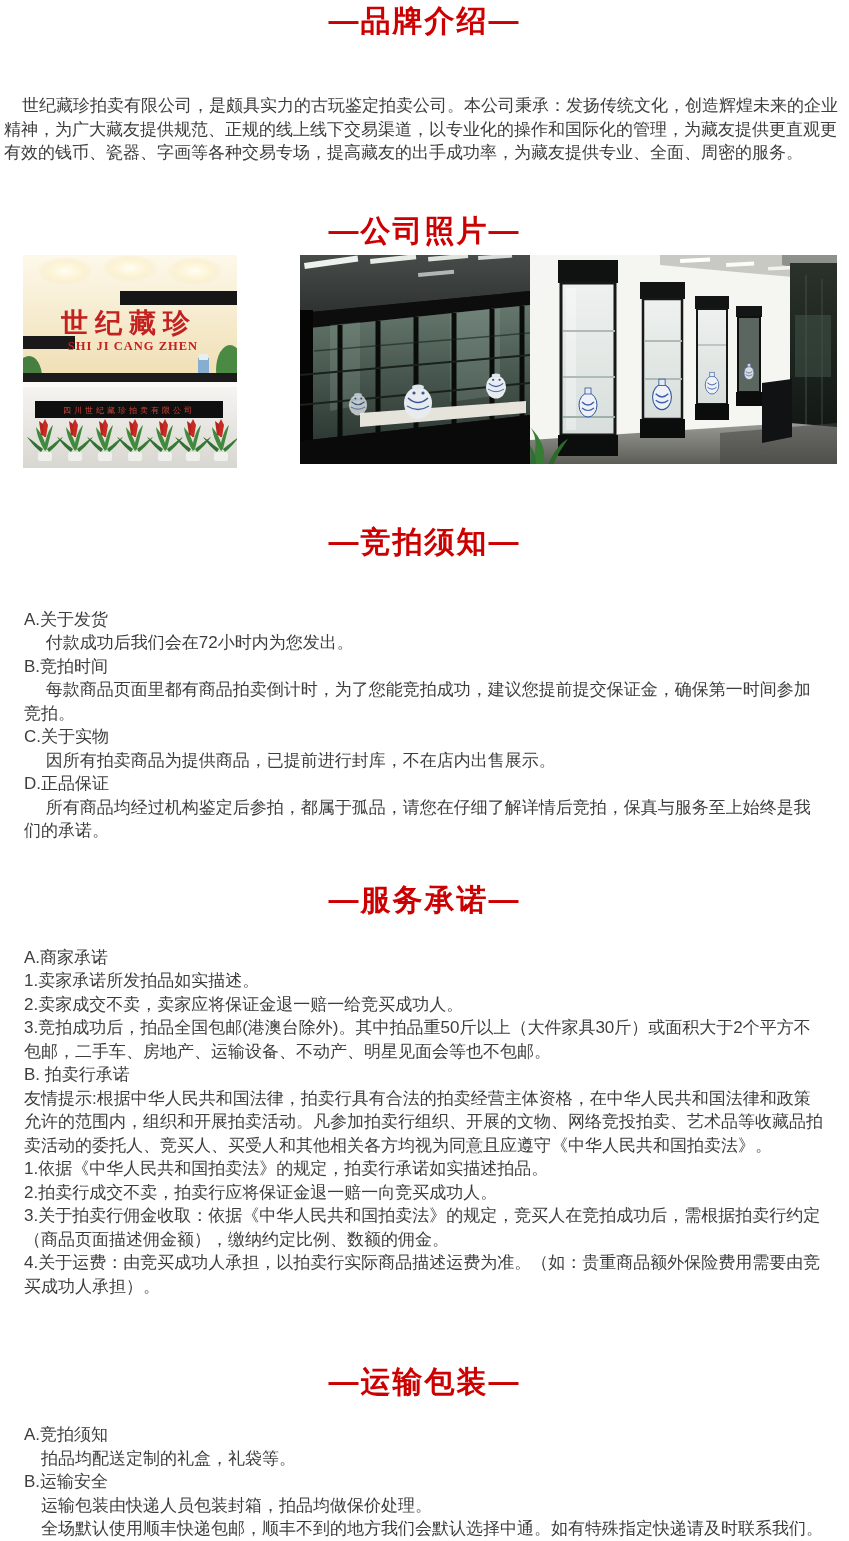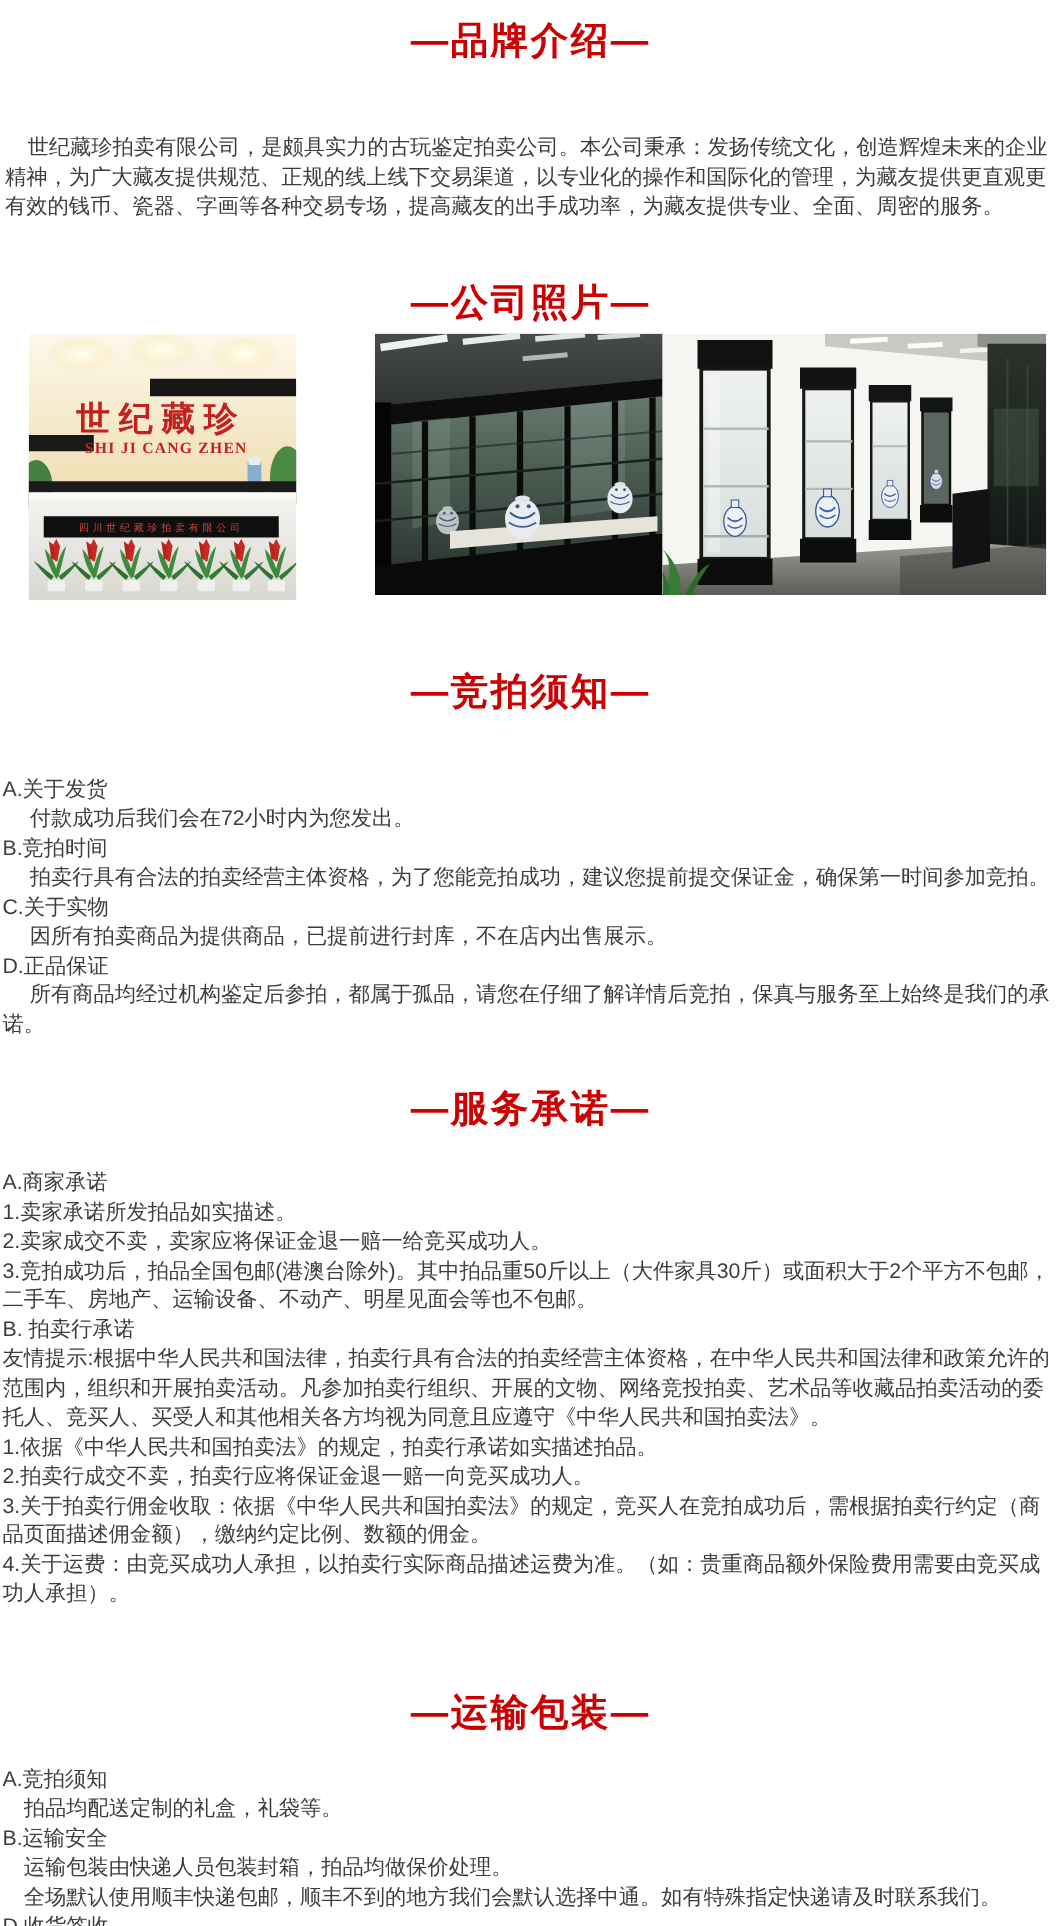--- a/index.html
+++ b/index.html
@@ -5,31 +5,31 @@
   html,body{margin:0;padding:0;}
   body{
     width:849px;height:1541px;overflow:hidden;background:#ffffff;
     font-family:"Liberation Sans","DejaVu Sans",sans-serif;color:#3d3d3d;
   }
   .stitle{
     margin:0;font-size:30px;line-height:42px;font-weight:700;
     color:#cc0000;text-align:center;letter-spacing:2px;
     font-family:"Liberation Sans","DejaVu Sans",sans-serif;
   }
-  .t-brand{margin-top:12px;}
+  .t-brand{}
   .para{
     margin:52px 6px 0 4px;font-size:17px;line-height:23.5px;
     text-indent:18px;color:#3d3d3d;
   }
   .t-photos{margin-top:45px;}
   .photo-row{margin-top:3px;display:flex;align-items:flex-start;padding-left:23px;}
   .photo-right{display:flex;margin-left:63px;}
   svg.photo{display:block;}
   .t-notice{margin-top:53px;}
-  .tblock{padding:0 2px;font-size:17px;line-height:23.5px;color:#3d3d3d;}
+  .tblock{padding:0 24px;font-size:17px;line-height:23.5px;color:#3d3d3d;}
   .tblock .line{white-space:pre-wrap;}
   .block-notice{margin-top:45px;}
   .t-service{margin-top:36px;}
   .block-service{margin-top:25px;}
   .t-shipping{margin-top:63px;}
   .block-shipping{margin-top:20px;}
 </style>
 </head>
 <body>
 
@@ -223,21 +223,21 @@
         <path d="M0,209 C2,198 0,192 -4,186 C4,194 6,202 6,209 Z" fill="#2f7030"></path>
       </svg>
     </div>
   </div>
 
   <h2 class="stitle t-notice">—竞拍须知—</h2>
   <div class="tblock block-notice">
     <div class="line">A.关于发货</div>
     <div class="line">　 付款成功后我们会在72小时内为您发出。</div>
     <div class="line">B.竞拍时间</div>
-    <div class="line">　 拍卖行具有合法的拍卖经营主体资格，为了您能竞拍成功，建议您提前提交保证金，确保第一时间参加竞拍。</div>
+    <div class="line">　 每款商品页面里都有商品拍卖倒计时，为了您能竞拍成功，建议您提前提交保证金，确保第一时间参加竞拍。</div>
     <div class="line">C.关于实物</div>
     <div class="line">　 因所有拍卖商品为提供商品，已提前进行封库，不在店内出售展示。</div>
     <div class="line">D.正品保证</div>
     <div class="line">　 所有商品均经过机构鉴定后参拍，都属于孤品，请您在仔细了解详情后竞拍，保真与服务至上始终是我们的承诺。</div>
   </div>
 
   <h2 class="stitle t-service">—服务承诺—</h2>
   <div class="tblock block-service">
     <div class="line">A.商家承诺</div>
     <div class="line">1.卖家承诺所发拍品如实描述。</div>

